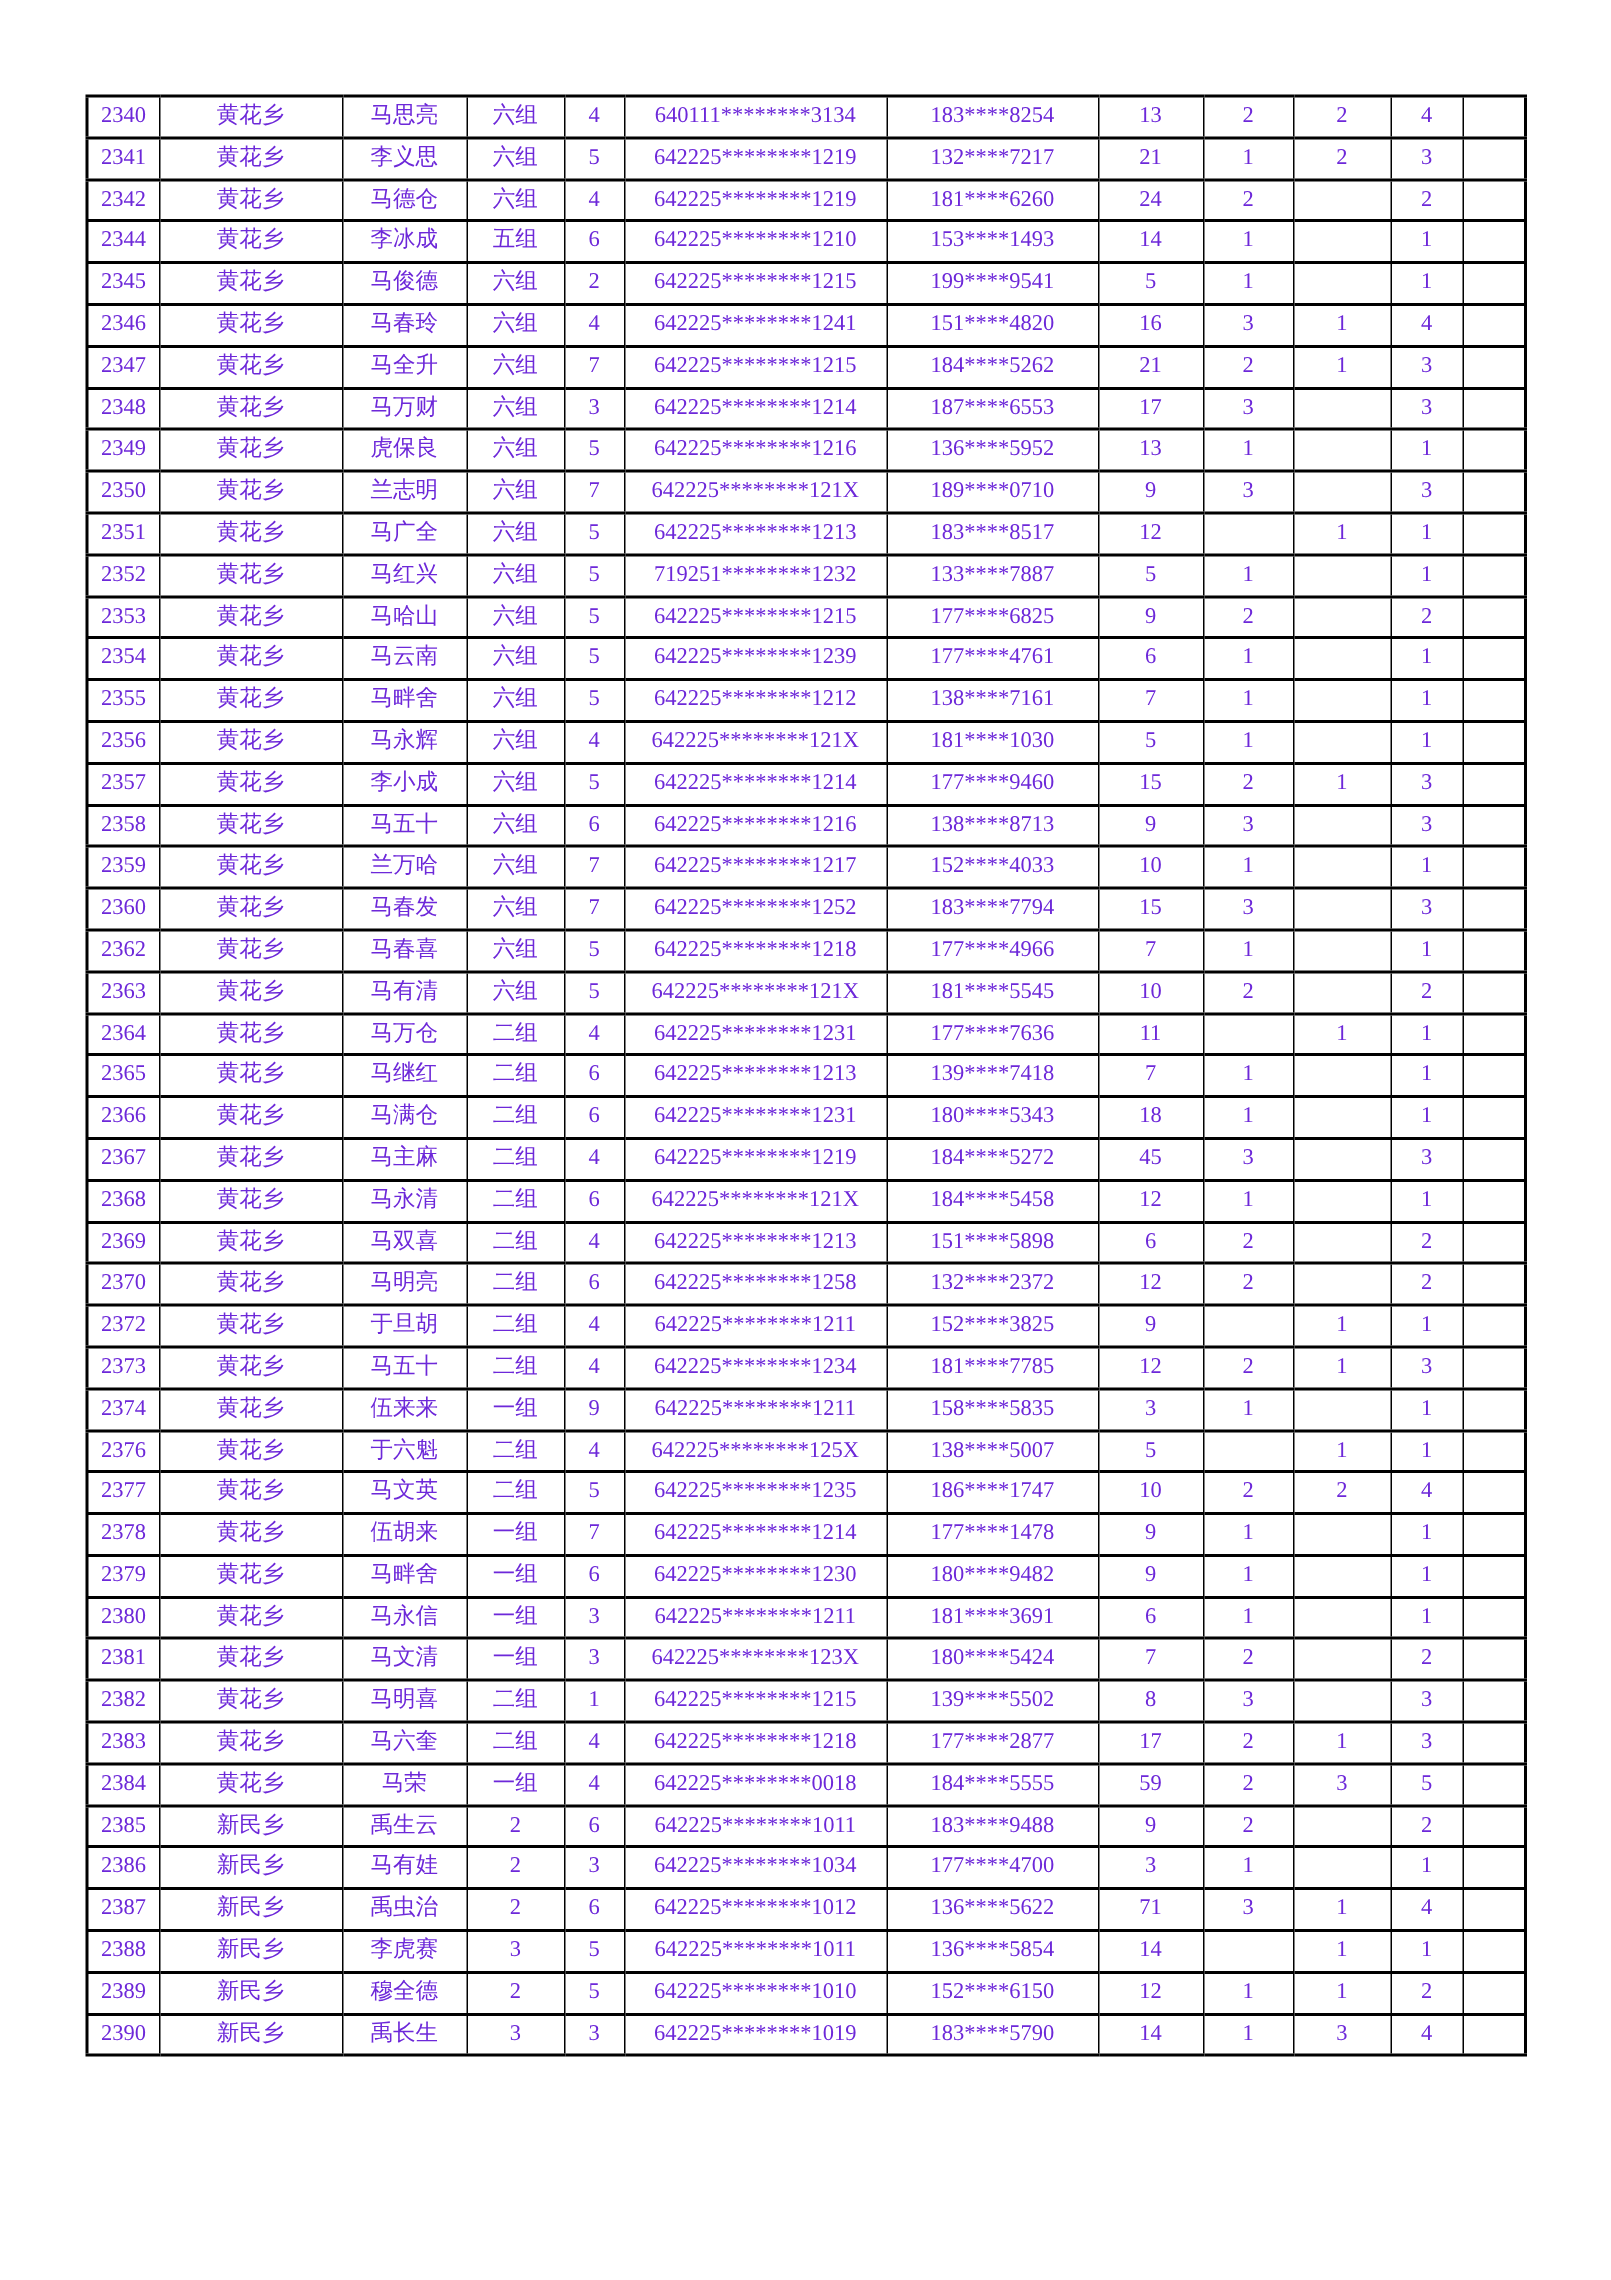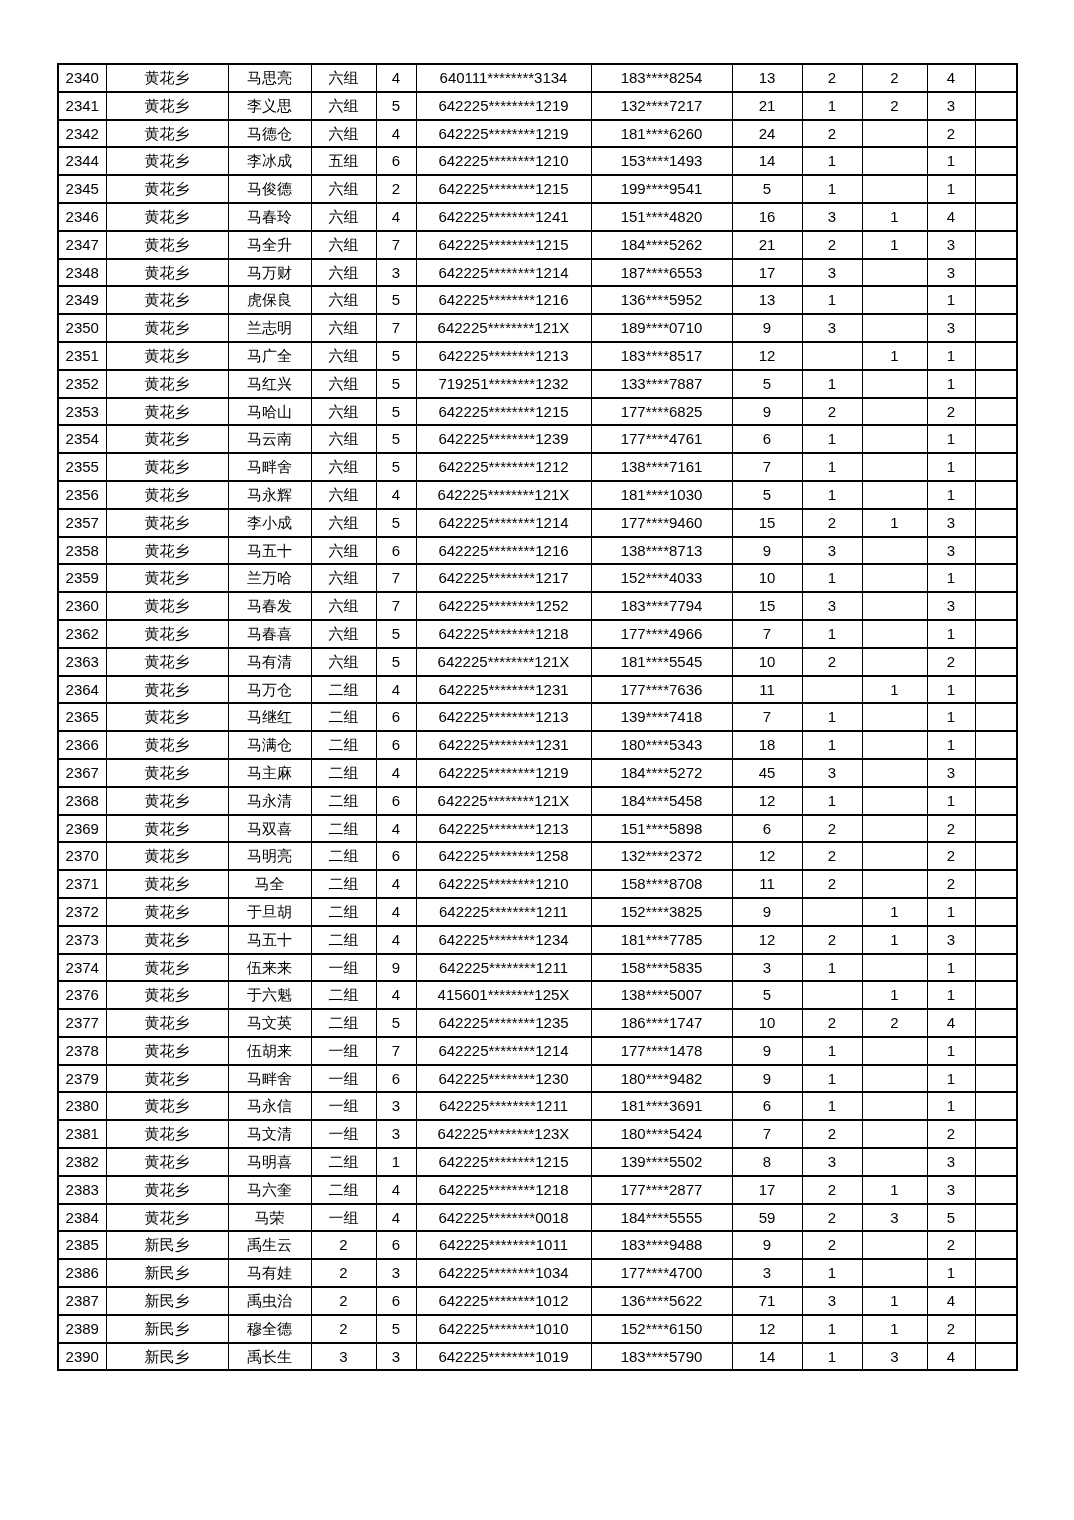--- a/index.html
+++ b/index.html
@@ -16,23 +16,23 @@
     height: 1520px;
     background: #ffffff;
   }
   table.records {
     position: absolute;
     left: 57px;
     top: 63px;
     border-collapse: collapse;
     table-layout: fixed;
     width: 959px;
-    font-family: Liberation Sans, sans-serif;
+    font-family: Liberation Serif, serif;
     font-size: 15px;
-    color: #000000;
+    color: #6d28d9;
   }
   table.records td {
     border-left: 1px solid #000;
     border-right: 1px solid #000;
     border-top: 2px solid #000;
     border-bottom: 2px solid #000;
     height: 25.8px;
     padding: 0 2px;
     text-align: center;
     vertical-align: middle;
@@ -475,34 +475,20 @@
           <td>6</td>
           <td>642225********1258</td>
           <td>132****2372</td>
           <td>12</td>
           <td>2</td>
           <td></td>
           <td>2</td>
           <td></td>
         </tr>
         <tr>
-          <td>2371</td>
-          <td>黄花乡</td>
-          <td>马全</td>
-          <td>二组</td>
-          <td>4</td>
-          <td>642225********1210</td>
-          <td>158****8708</td>
-          <td>11</td>
-          <td>2</td>
-          <td></td>
-          <td>2</td>
-          <td></td>
-        </tr>
-        <tr>
           <td>2372</td>
           <td>黄花乡</td>
           <td>于旦胡</td>
           <td>二组</td>
           <td>4</td>
           <td>642225********1211</td>
           <td>152****3825</td>
           <td>9</td>
           <td></td>
           <td>1</td>
@@ -536,21 +522,21 @@
           <td></td>
           <td>1</td>
           <td></td>
         </tr>
         <tr>
           <td>2376</td>
           <td>黄花乡</td>
           <td>于六魁</td>
           <td>二组</td>
           <td>4</td>
-          <td>415601********125X</td>
+          <td>642225********125X</td>
           <td>138****5007</td>
           <td>5</td>
           <td></td>
           <td>1</td>
           <td>1</td>
           <td></td>
         </tr>
         <tr>
           <td>2377</td>
           <td>黄花乡</td>
@@ -696,20 +682,34 @@
           <td>新民乡</td>
           <td>禹虫治</td>
           <td>2</td>
           <td>6</td>
           <td>642225********1012</td>
           <td>136****5622</td>
           <td>71</td>
           <td>3</td>
           <td>1</td>
           <td>4</td>
+          <td></td>
+        </tr>
+        <tr>
+          <td>2388</td>
+          <td>新民乡</td>
+          <td>李虎赛</td>
+          <td>3</td>
+          <td>5</td>
+          <td>642225********1011</td>
+          <td>136****5854</td>
+          <td>14</td>
+          <td></td>
+          <td>1</td>
+          <td>1</td>
           <td></td>
         </tr>
         <tr>
           <td>2389</td>
           <td>新民乡</td>
           <td>穆全德</td>
           <td>2</td>
           <td>5</td>
           <td>642225********1010</td>
           <td>152****6150</td>

